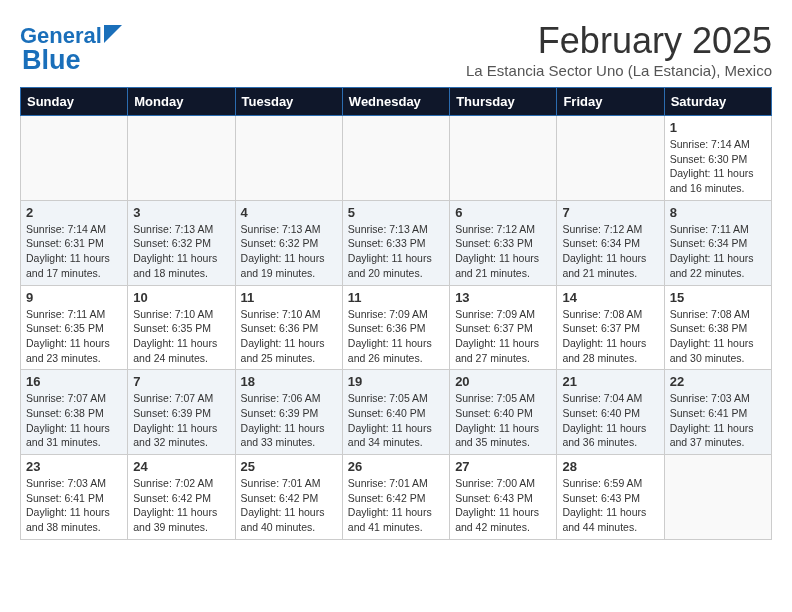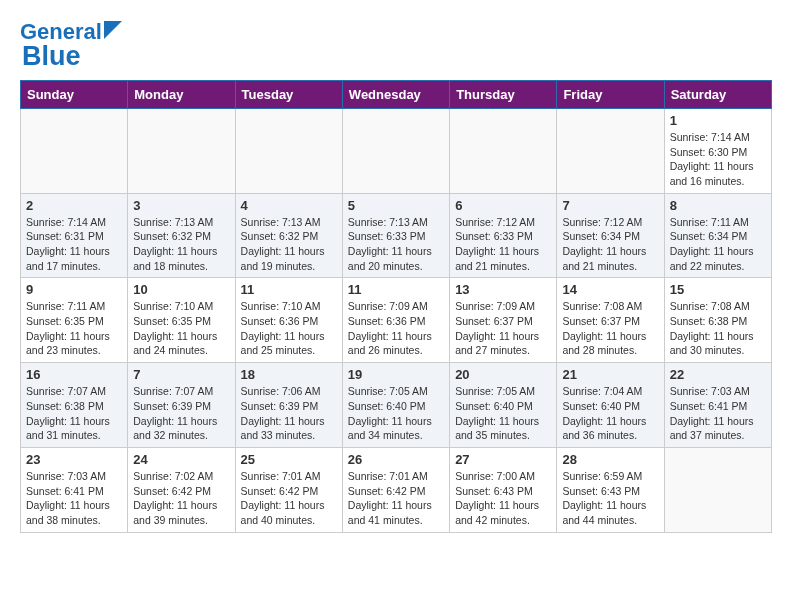--- a/index.html
+++ b/index.html
@@ -40,21 +40,21 @@
       font-size: 15px;
       color: #555;
     }
     .calendar {
       width: 100%;
       border-collapse: collapse;
       border: 1px solid #ccc;
       margin-top: 8px;
     }
     .calendar th {
-      background-color: #701a75;
+      background-color: #0f172a;
       color: #fff;
       text-align: left;
       padding: 6px 6px;
       font-size: 13px;
       border: 1px solid #2b6cb0;
     }
     .calendar td {
       border: 1px solid #ccc;
       vertical-align: top;
       padding: 4px 5px;
@@ -89,20 +89,24 @@
         <span class="blue">General</span>
       </span>
       <svg width="18" height="18" viewBox="0 0 18 18" style="margin-left:2px; margin-top:-4px;">
         <polygon points="0,0 18,0 0,18" fill="#1a6fba"></polygon>
       </svg>
     </div>
     <div style="display:flex; align-items:center; margin-top:-2px; margin-left:2px;">
       <span class="logo-text" style="color:#1a6fba; font-size:27px; font-weight:bold;">Blue</span>
     </div>
   </div>
+  <div class="title-area">
+    <div class="month-title">February 2025</div>
+    <div class="location-title">La Estancia Sector Uno (La Estancia), Mexico</div>
+  </div>
 </div>
 
 <table class="calendar">
   <thead>
     <tr>
       <th>Sunday</th>
       <th>Monday</th>
       <th>Tuesday</th>
       <th>Wednesday</th>
       <th>Thursday</th>

